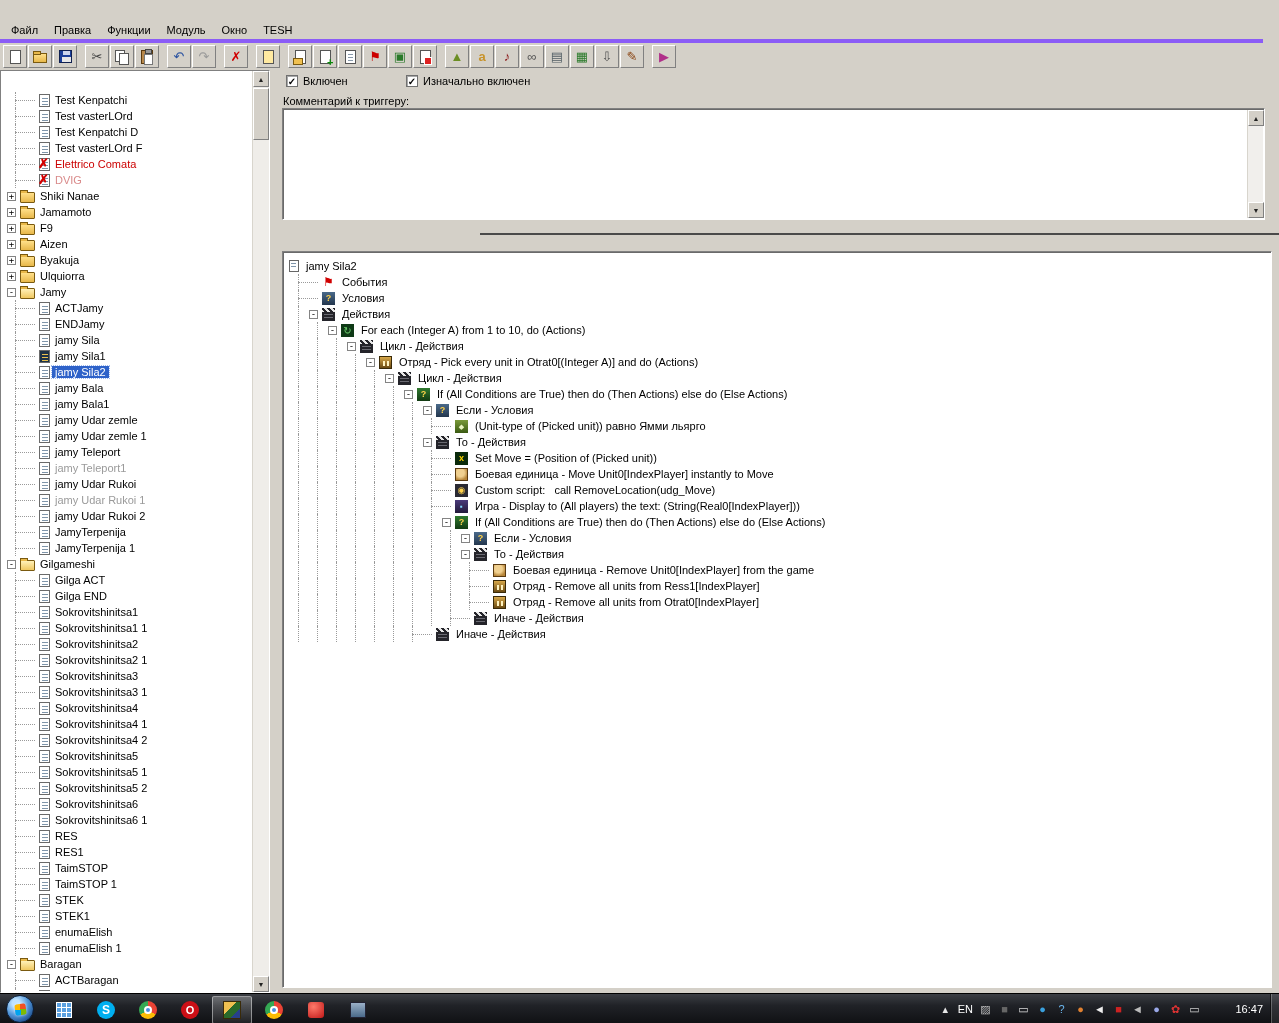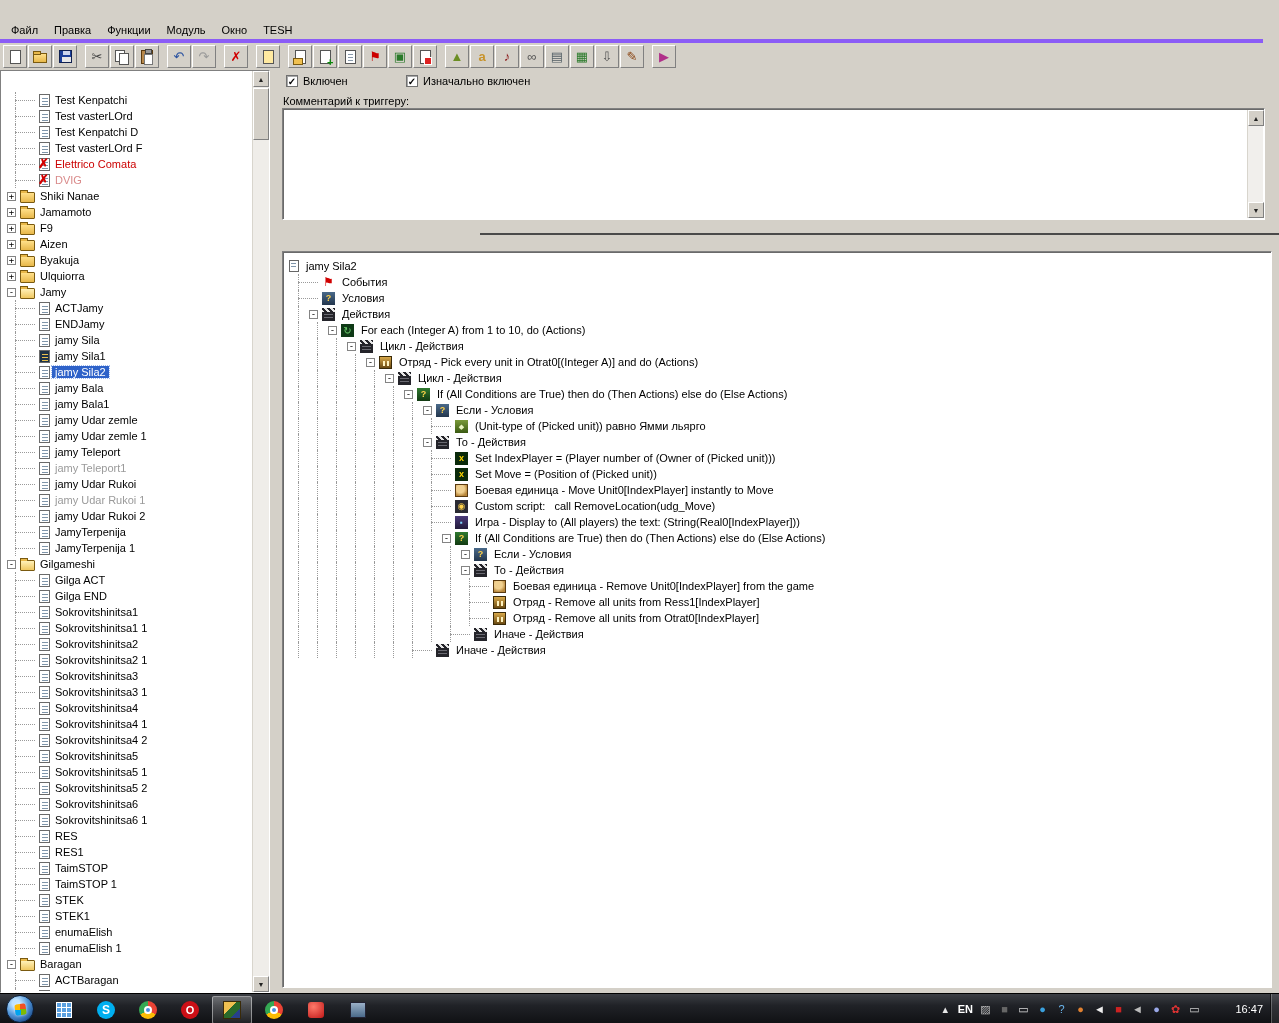--- a/index.html
+++ b/index.html
@@ -136,21 +136,21 @@
   .ai-skype::before{content:'S'}
   .ai-chrome{width:18px;height:18px;border-radius:50%;background:conic-gradient(#ea4335 0 120deg,#fbbc05 0 240deg,#34a853 0 360deg)}
   .ai-chrome::after{content:'';position:absolute;inset:5px;background:#4a90e2;border:2px solid #fff;border-radius:50%}
   .ai-opera{width:18px;height:18px;border-radius:50%;background:#cc0f16;color:#fff;font-size:11px;font-weight:bold;text-align:center;line-height:18px}
   .ai-opera::before{content:'O'}
   .ai-we{width:18px;height:18px;border:1px solid #3a2a08;background:linear-gradient(135deg,#f0c050 0 40%,#2a6a2a 40% 70%,#27408b 70%)}
   .ai-redapp{width:16px;height:16px;border-radius:3px;background:radial-gradient(circle at 35% 30%,#ff7a6a,#c01818)}
   .ai-bluewin{width:16px;height:16px;background:linear-gradient(#9ab0c8,#4a6a8a);border:1px solid #223}
   .tray{position:absolute;right:78px;top:0;height:30px;display:flex;align-items:center;gap:6px}
   .tray-ic{min-width:13px;text-align:center;font-size:11px;line-height:30px}
-  .tray-txt{font-size:11px;color:#fff;font-weight:bold}
+  .tray-txt{font-size:11px;color:#fff;font-weight:normal}
   .clock{position:absolute;right:16px;top:0;height:30px;line-height:30px;color:#fff;font-size:11px}
   .show-desktop{position:absolute;right:0;top:0;bottom:0;width:9px;background:rgba(255,255,255,.08);border-left:1px solid rgba(0,0,0,.7);box-shadow:inset 1px 0 rgba(255,255,255,.25)}
 </style>
 </head>
 <body>
 
 <div class="window">
 
   <div class="menubar" id="menubar">
       <span class="menu-item">Файл</span>
@@ -713,33 +713,20 @@
               <span class="ind line"></span>
               <span class="ind line"></span>
               <span class="ind line"></span>
               <span class="ind line"></span>
               <span class="ind line"></span>
               <span class="ind line"></span>
               <span class="ind line"></span>
               <span class="exp">-</span>
               <span class="fi fi-act"></span>
               <span class="tlabel flabel">То - Действия</span>
-            </div>
-            <div class="trow frow">
-              <span class="ind line"></span>
-              <span class="ind line"></span>
-              <span class="ind line"></span>
-              <span class="ind line"></span>
-              <span class="ind line"></span>
-              <span class="ind line"></span>
-              <span class="ind line"></span>
-              <span class="ind line"></span>
-              <span class="stubcell"></span>
-              <span class="fi fi-setvar"></span>
-              <span class="tlabel flabel">Set IndexPlayer = (Player number of (Owner of (Picked unit)))</span>
             </div>
             <div class="trow frow">
               <span class="ind line"></span>
               <span class="ind line"></span>
               <span class="ind line"></span>
               <span class="ind line"></span>
               <span class="ind line"></span>
               <span class="ind line"></span>
               <span class="ind line"></span>
               <span class="ind line"></span>

